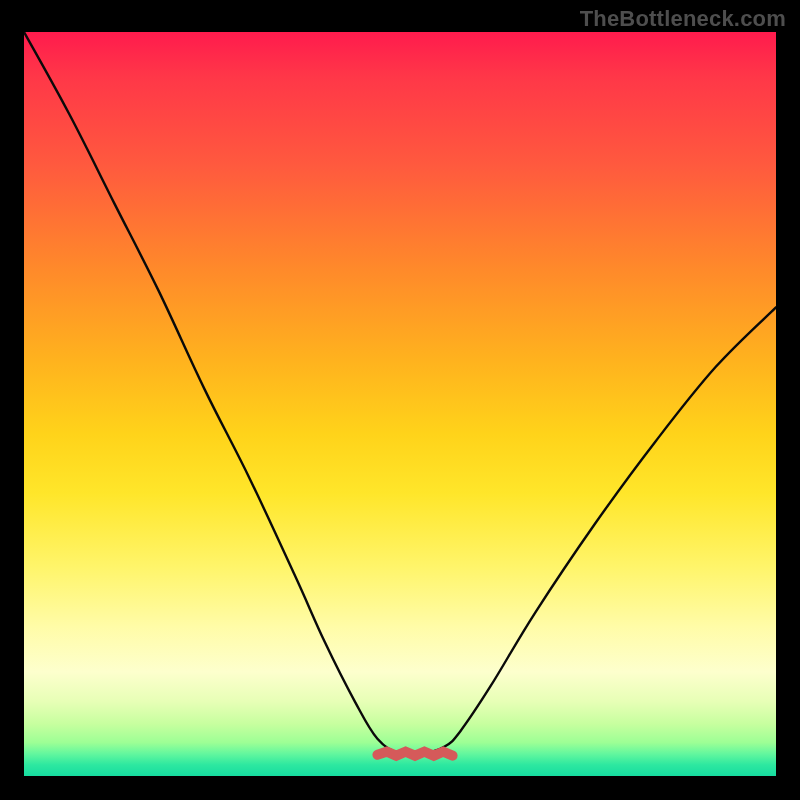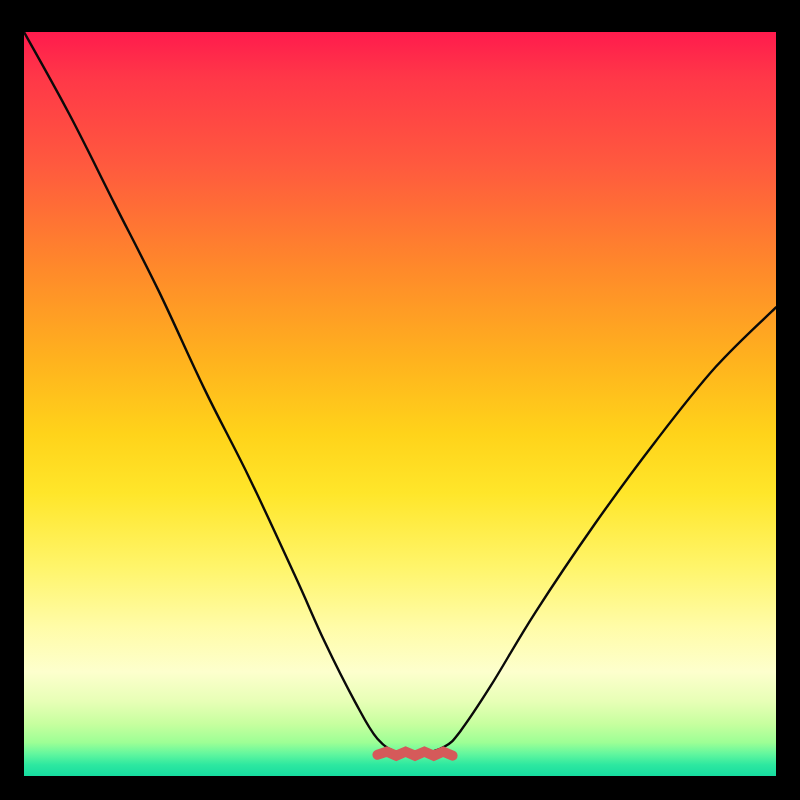--- a/index.html
+++ b/index.html
@@ -68,20 +68,21 @@
     top: 0;
     width: 100%;
     height: 100%;
     z-index: 10;
   }
 </style>
 </head>
 <body>
 
 <div class="frame">
+  <div class="watermark">TheBottleneck.com</div>
 
   <div class="plot-area">
     <div class="gradient"></div>
     <svg class="curve" viewBox="0 0 752 744" preserveAspectRatio="none">
       <path fill="none" stroke="#0a0a0a" stroke-width="2.4" stroke-linecap="round" d="M 0.0 0.0 C 8.1 14.7, 28.9 51.0, 45.1 81.8 C 61.4 112.6, 74.0 139.0, 90.2 171.1 C 106.5 203.3, 119.1 226.9, 135.4 260.4 C 151.6 293.9, 164.2 323.6, 180.5 357.1 C 196.7 390.6, 209.4 412.9, 225.6 446.4 C 241.8 479.9, 257.2 513.7, 270.7 543.1 C 284.3 572.6, 290.0 587.3, 300.8 610.1 C 311.6 632.8, 321.4 652.2, 330.9 669.6 C 340.4 687.0, 345.3 697.4, 353.4 706.8 C 361.6 716.2, 367.9 719.0, 376.0 721.7 C 384.1 724.4, 390.4 723.0, 398.6 721.7 C 406.7 720.3, 414.4 718.3, 421.1 714.2 C 427.9 710.2, 428.0 710.1, 436.2 699.4 C 444.3 688.6, 452.7 676.1, 466.2 654.7 C 479.8 633.3, 492.4 609.8, 511.4 580.3 C 530.3 550.9, 549.9 521.8, 571.5 491.0 C 593.2 460.2, 610.0 437.3, 631.7 409.2 C 653.3 381.1, 670.2 358.9, 691.8 334.8 C 713.5 310.7, 741.2 286.0, 752.0 275.3"></path>
       <path fill="none" stroke="#d55a5a" stroke-width="10" stroke-linecap="round" d="M 353.4 722.7 L 362.8 719.7 L 372.2 723.7 L 381.6 719.7 L 391.0 723.7 L 400.4 719.7 L 409.8 723.7 L 419.2 719.7 L 428.6 723.7"></path>
     </svg>
   </div>
 </div>
 

